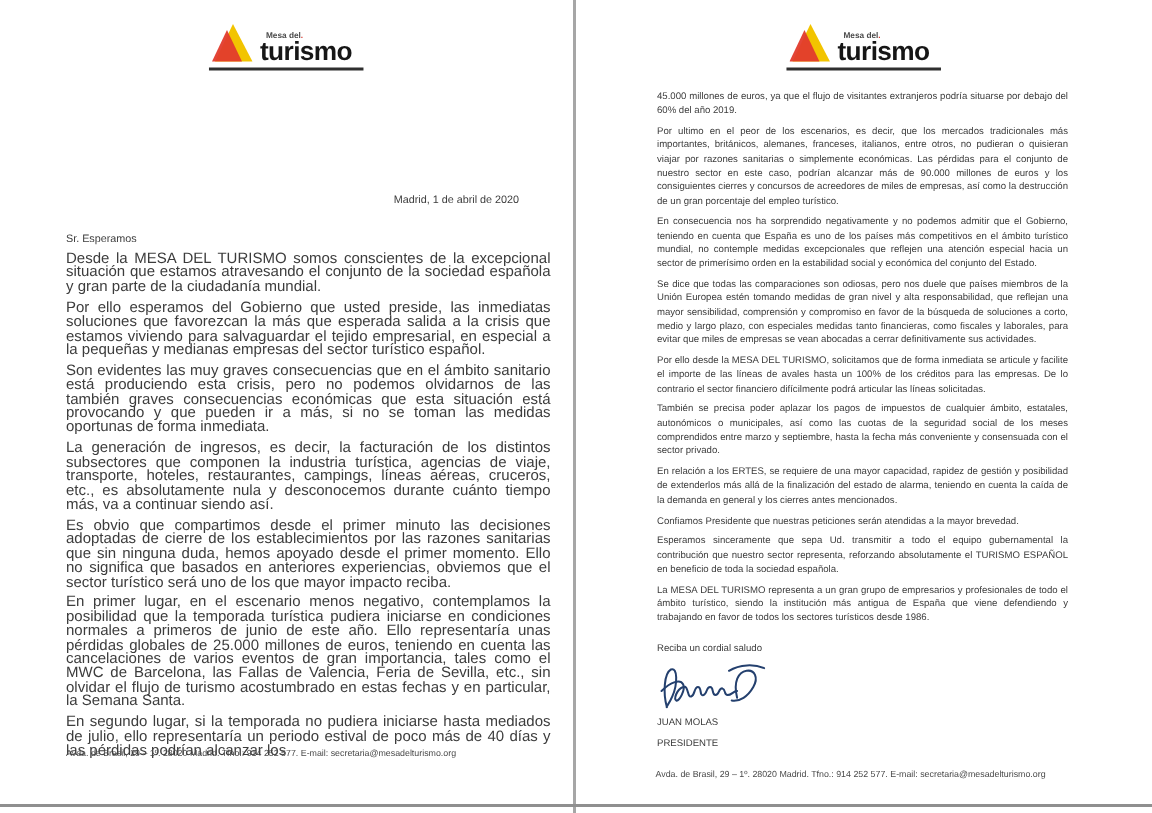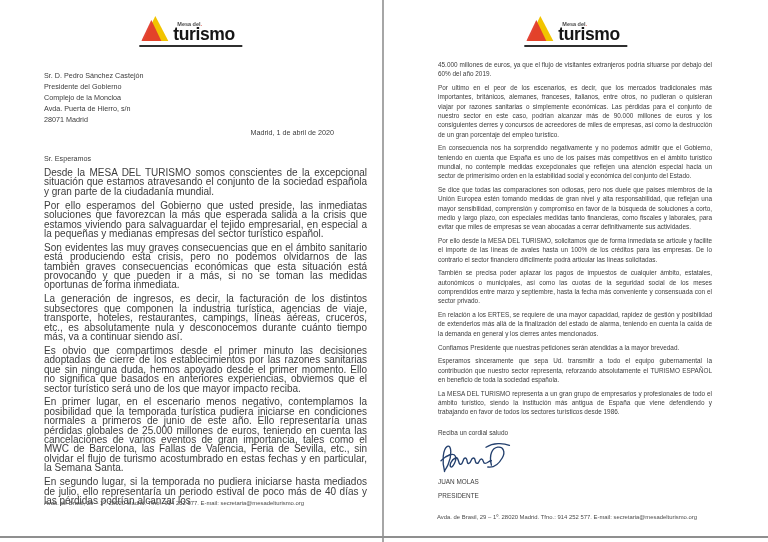--- a/index.html
+++ b/index.html
@@ -24,21 +24,21 @@
     border-bottom:2px solid #2f2f2f; padding:0 8px 3px 2px;
   }
   .logo svg.tris { display:block; margin-right:-6px; }
   .logo-text-col { display:flex; flex-direction:column; }
   .logo-small { font-size:5.5px; font-weight:bold; color:#4a4a4a; margin-left:4px; line-height:6px; }
   .logo-small .dot { color:#d9352b; font-weight:bold; }
   .logo-main { font-size:17.5px; font-weight:bold; color:#161616; line-height:15px; letter-spacing:-0.4px; }
 
   
   .recipient { position:absolute; top:70px; left:44px; font-size:7.2px; line-height:11px; color:#3c3c3c; }
-  .date-line { position:absolute; top:128px; right:48px; font-size:7.2px; color:#3c3c3c; }
+  .date-line { position:absolute; top:128px; right:36px; font-size:7.2px; color:#3c3c3c; }
   .salutation { position:absolute; top:154px; left:44px; font-size:7.2px; color:#3c3c3c; }
   .body-left  { position:absolute; top:168px; left:44px; right:15px; }
   .body-left p { margin:0 0 4.5px 0; font-size:10px; line-height:9.4px; color:#3c3c3c; text-align:justify; }
   .footer { position:absolute; font-size:5.9px; color:#4a4a4a; white-space:nowrap; }
   .footer.fl { top:500px; left:44px; }
   .footer.fr { top:514px; left:53px; }
 
   
   .body-right { position:absolute; top:60px; left:54px; right:56px; }
   .body-right p { margin:0 0 4.5px 0; font-size:6.4px; line-height:9.3px; color:#3c3c3c; text-align:justify; }
@@ -58,27 +58,20 @@
       <svg class="tris" width="38" height="28" viewBox="0 0 38 28">
         <polygon points="14,2 27,27 2,27" fill="#f2c400"></polygon>
         <polygon points="10,6 20,27 0,27" fill-opacity="0.95" fill="#e23b2c"></polygon>
       </svg>
       <div class="logo-text-col">
         <div class="logo-small"><span>Mesa del</span><span class="dot">.</span></div>
         <div class="logo-main">turismo</div>
       </div>
     </div>
 
-    <div class="recipient">
-      <div>Sr. D. Pedro Sánchez Castejón</div>
-      <div>Presidente del Gobierno</div>
-      <div>Complejo de la Moncloa</div>
-      <div>Avda. Puerta de Hierro, s/n</div>
-      <div>28071 Madrid</div>
-    </div>
 
     <div class="date-line">Madrid, 1 de abril de 2020</div>
     <div class="salutation">Sr. Esperamos</div>
 
     <div class="body-left">
       <p>Desde la MESA DEL TURISMO somos conscientes de la excepcional situación que estamos atravesando el conjunto de la sociedad española y gran parte de la ciudadanía mundial.</p>
       <p>Por ello esperamos del Gobierno que usted preside, las inmediatas soluciones que favorezcan la más que esperada salida a la crisis que estamos viviendo para salvaguardar el tejido empresarial, en especial a la pequeñas y medianas empresas del sector turístico español.</p>
       <p>Son evidentes las muy graves consecuencias que en el ámbito sanitario está produciendo esta crisis, pero no podemos olvidarnos de las también graves consecuencias económicas que esta situación está provocando y que pueden ir a más, si no se toman las medidas oportunas de forma inmediata.</p>
       <p>La generación de ingresos, es decir, la facturación de los distintos subsectores que componen la industria turística, agencias de viaje, transporte, hoteles, restaurantes, campings, líneas aéreas, cruceros, etc., es absolutamente nula y desconocemos durante cuánto tiempo más, va a continuar siendo así.</p>
       <p>Es obvio que compartimos desde el primer minuto las decisiones adoptadas de cierre de los establecimientos por las razones sanitarias que sin ninguna duda, hemos apoyado desde el primer momento. Ello no significa que basados en anteriores experiencias, obviemos que el sector turístico será uno de los que mayor impacto reciba.</p>

